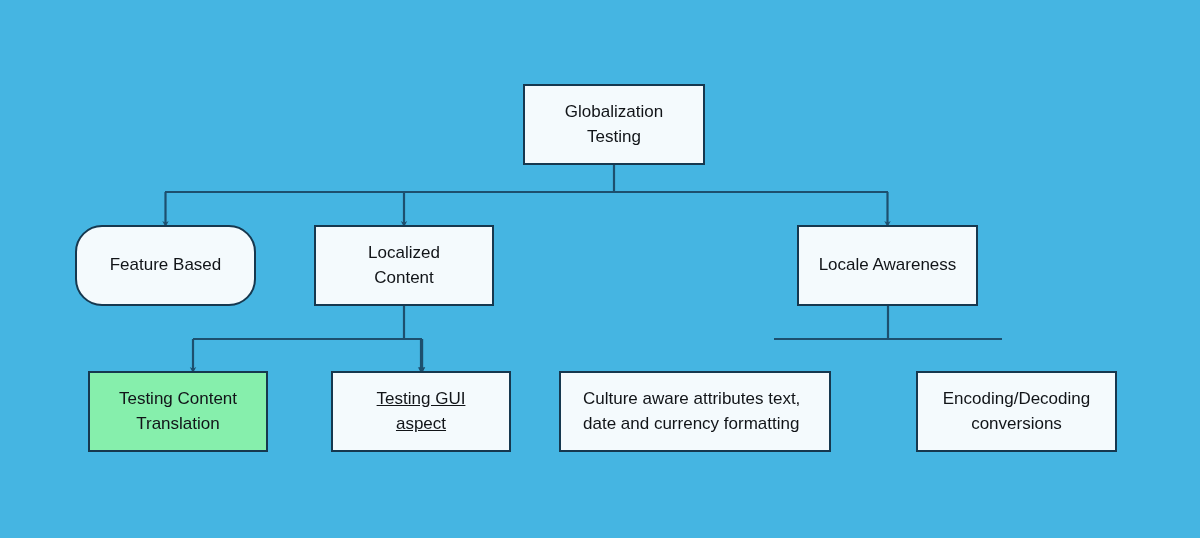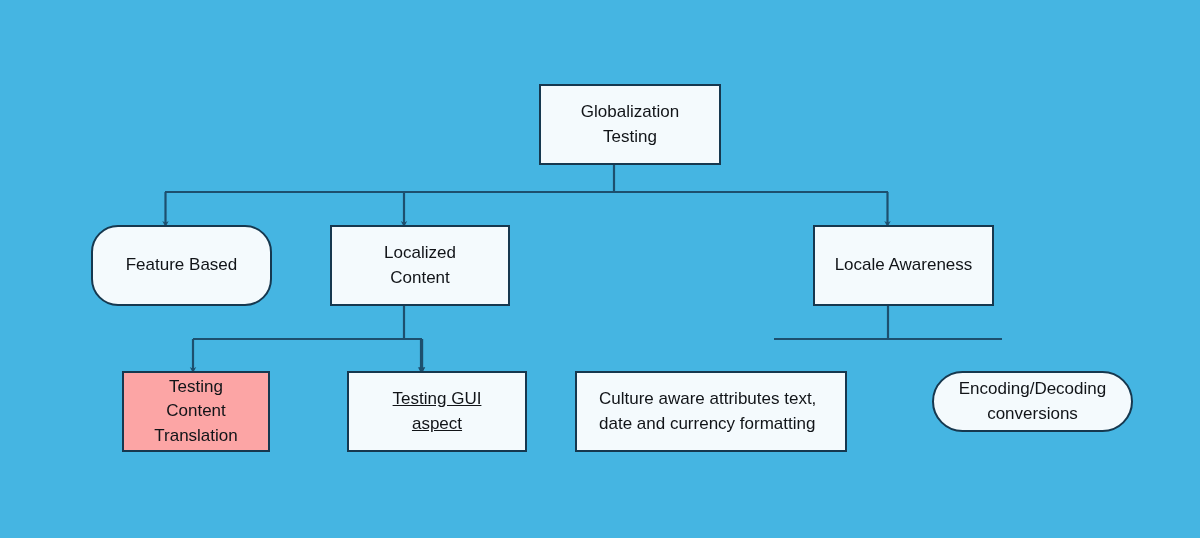--- a/index.html
+++ b/index.html
@@ -33,21 +33,20 @@
     border: 2px solid #c2410c;
     box-sizing: border-box;
     display: flex;
     align-items: center;
     justify-content: center;
     color: #111418;
     font-size: 17px;
     line-height: 1.45;
     text-align: center;
     padding: 4px 18px;
-    margin-left: 16px;
   }
   .node.align-left {
     justify-content: flex-start;
     text-align: left;
     padding-left: 22px;
   }
   .node-label {
     white-space: pre-line;
     display: block;
   }
@@ -88,31 +87,31 @@
       <div class="node" style="left: 75px; top: 225px; width: 181px; height: 81px; background: rgb(244, 250, 253); border-color: rgb(22, 56, 79); color: rgb(17, 20, 24); border-radius: 27px;">
         <span class="node-label">Feature Based</span>
       </div>
       <div class="node" style="left: 314px; top: 225px; width: 180px; height: 81px; background: rgb(244, 250, 253); border-color: rgb(22, 56, 79); color: rgb(17, 20, 24);">
         <span class="node-label">Localized
 Content</span>
       </div>
       <div class="node" style="left: 797px; top: 225px; width: 181px; height: 81px; background: rgb(244, 250, 253); border-color: rgb(22, 56, 79); color: rgb(17, 20, 24);">
         <span class="node-label">Locale Awareness</span>
       </div>
-      <div class="node" style="left: 106px; top: 371px; width: 148px; height: 81px; background: #fca5a5; border-color: rgb(22, 56, 79); color: rgb(17, 20, 24);">
+      <div class="node" style="left: 88px; top: 371px; width: 180px; height: 81px; background: #86efac; border-color: rgb(22, 56, 79); color: rgb(17, 20, 24);">
         <span class="node-label">Testing Content
 Translation</span>
       </div>
       <div class="node" style="left: 331px; top: 371px; width: 180px; height: 81px; background: rgb(244, 250, 253); border-color: rgb(22, 56, 79); color: rgb(17, 20, 24); text-decoration: underline;">
         <span class="node-label">Testing GUI
 aspect</span>
       </div>
       <div class="node align-left" style="left: 559px; top: 371px; width: 272px; height: 81px; background: rgb(244, 250, 253); border-color: rgb(22, 56, 79); color: rgb(17, 20, 24);">
         <span class="node-label">Culture aware attributes text,
 date and currency formatting</span>
       </div>
-      <div class="node" style="left: 916px; top: 371px; width: 201px; height: 61px; background: rgb(244, 250, 253); border-color: rgb(22, 56, 79); color: rgb(17, 20, 24); border-radius: 31px;">
+      <div class="node" style="left: 916px; top: 371px; width: 201px; height: 81px; background: rgb(244, 250, 253); border-color: rgb(22, 56, 79); color: rgb(17, 20, 24);">
         <span class="node-label">Encoding/Decoding
 conversions</span>
       </div>
     </div>
 
 </div>
 
 </body></html>

